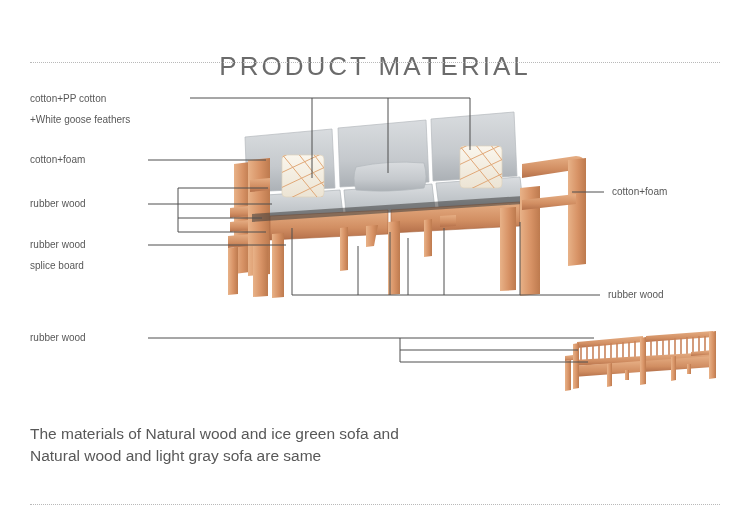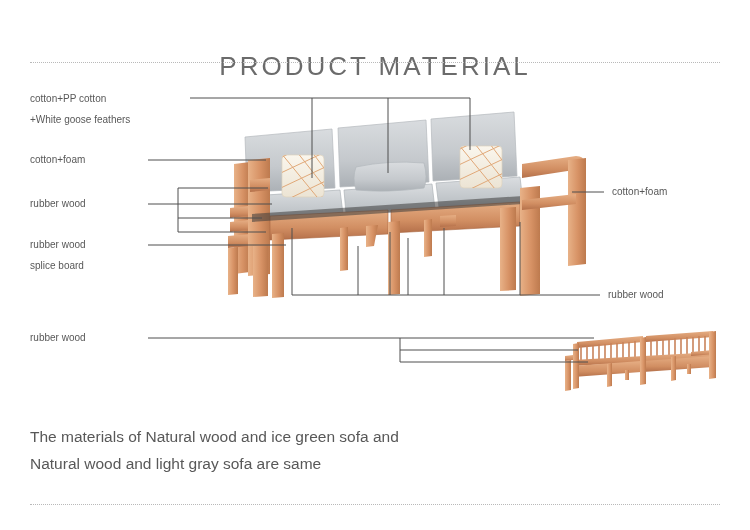--- a/index.html
+++ b/index.html
@@ -21,21 +21,21 @@
   #divider-top{top:62px;}
   #divider-bottom{top:504px;}
 
   .label{
     position:absolute;font-size:10px;color:#585858;
     line-height:21px;white-space:pre;
   }
 
   .footer{
     position:absolute;left:30px;top:423px;width:560px;
-    font-size:15.5px;line-height:27px;color:#585858;white-space:pre-line;
+    font-size:15.5px;line-height:22px;color:#585858;white-space:pre-line;
   }
 
   svg.leaders{position:absolute;left:0;top:0;width:750px;height:530px;
     pointer-events:none;}
   svg.leaders line,svg.leaders polyline,svg.leaders path{
     stroke:#4f4f4f;stroke-width:1;fill:none;}
 
   .art{position:absolute;}
   #sofa-main{left:228px;top:104px;width:365px;height:195px;}
   #bench-small{left:563px;top:330px;width:165px;height:66px;}

